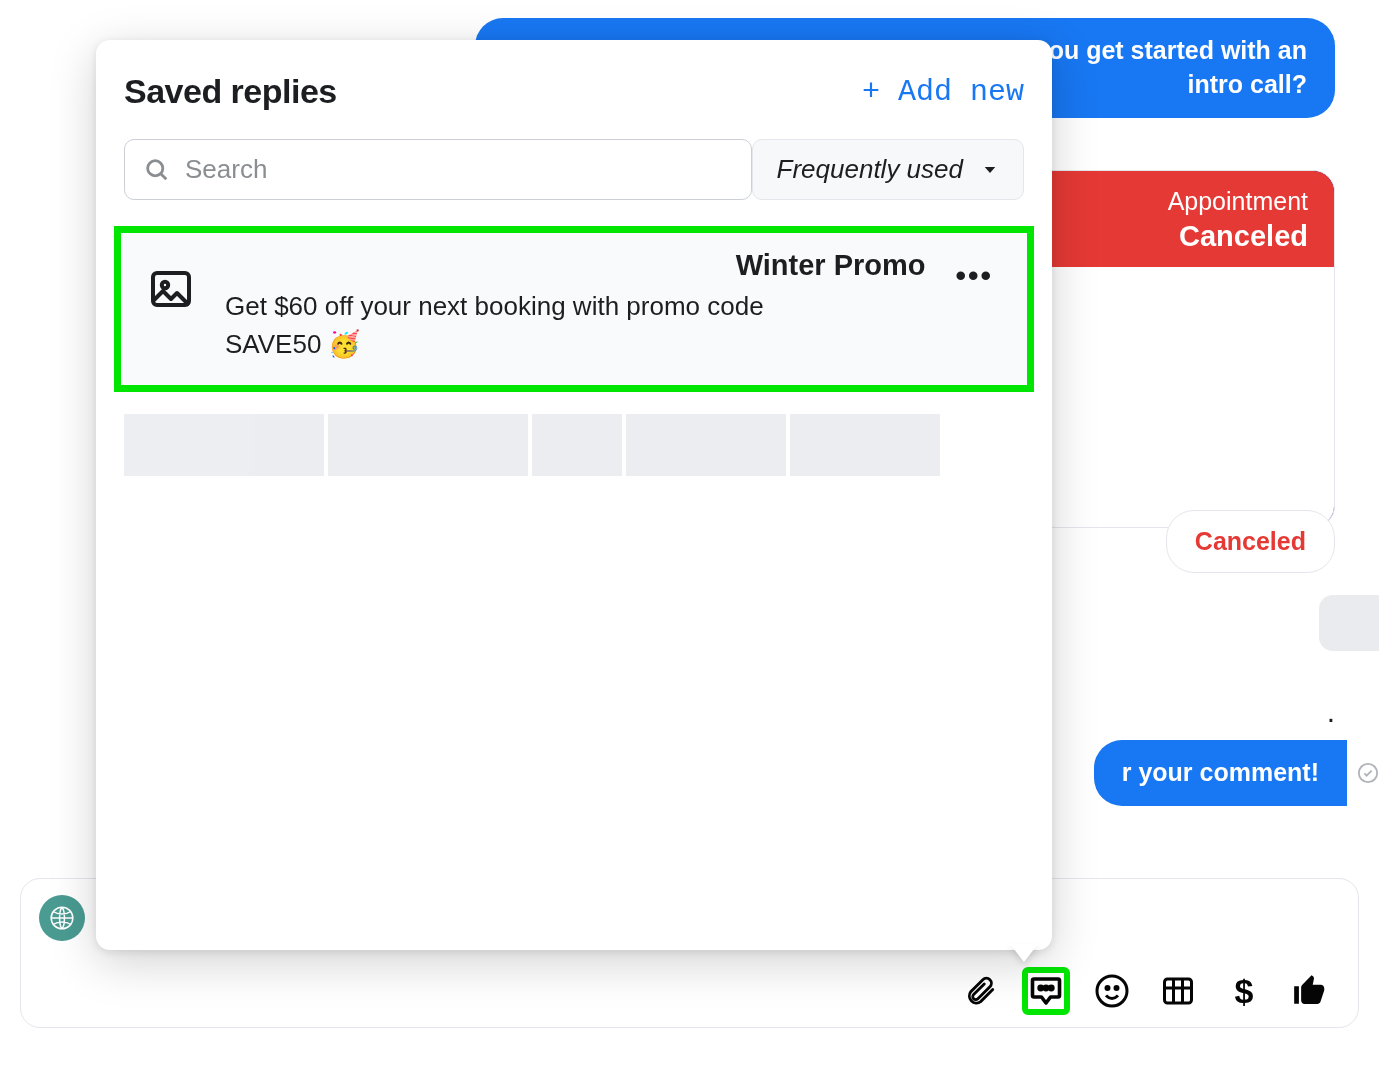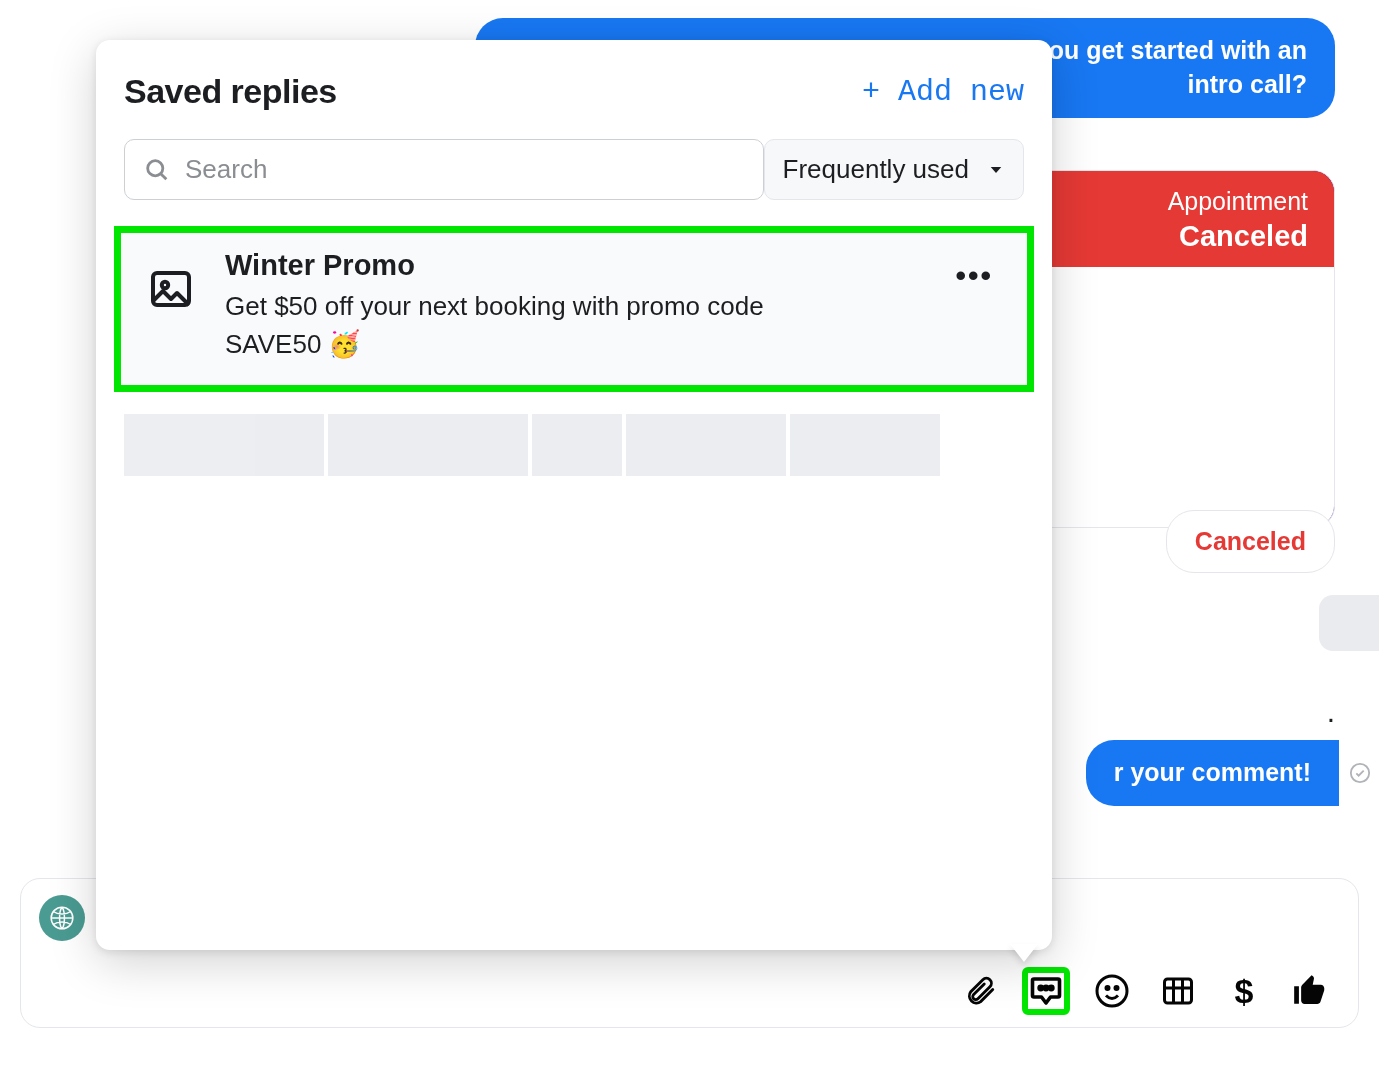--- a/index.html
+++ b/index.html
@@ -30,21 +30,21 @@
     display: inline-block;
     max-width: 860px;
   }
   .bubble-row { display:flex; justify-content:flex-end; width:100%; padding-right: 44px; }
   .bubble.blue {
     background: #1877f2;
     color: #fff;
     font-weight: 600;
   }
   .bubble.blue.row1 { margin-top: 8px; }
-  .post-row { position:absolute; top:740px; right:8px; display:flex; align-items:center; }
+  .post-row { position:absolute; top:740px; right:0; display:flex; align-items:center; }
   .bubble.blue.partial {
     border-radius: 28px 0 0 28px;
     padding-right: 28px;
   }
   .check-circ {
     margin-left: 10px;
     color: #b0b3b8;
   }
 
   .appt-card {
@@ -161,37 +161,37 @@
   .search-box input {
     border:none; outline:none; font-size:26px; color:#1c1e21; width:100%;
     background:transparent;
   }
   .search-box input::placeholder { color:#8a8d91; }
   .sort-select {
     display:flex; align-items:center; gap:18px;
     background:#f7f8fa;
     border:1px solid #e4e6eb;
     border-radius:10px;
-    padding: 14px 18px;
-    font-size:26px; color:#1c1e21;
+    padding: 14px 24px;
+    font-size:26px; color:#1c1e21;font-style:italic;
   }
 
   .reply-card {
     border:7px solid #00e600;
     background:#f9fafb;
     padding: 16px 24px 22px 26px;
     margin: 0 -10px;
     display:flex; align-items:flex-start; gap:30px;
   }
   .reply-icon {
     margin-top:16px;
     color:#1c1e21;
   }
   .reply-text { flex:1; }
-  .reply-title { font-size:29px; font-weight:800; margin-bottom:6px; }
+  .reply-title { font-size:29px; font-weight:800; margin-bottom:6px;text-align:right; }
   .reply-body { font-size:26px; color:#1c1e21; line-height:1.45; max-width:640px; }
   .reply-dots { font-size:30px; font-weight:900; letter-spacing:2px; color:#1c1e21; margin-top:10px; margin-right:10px; cursor:pointer; }
 
   .ghost-row {
     margin-top:22px;
     height:62px;
     display:flex; gap:4px;
     opacity:.95;
   }
   .ghost-row > div { background:#ebedf0; height:100%; }
@@ -304,21 +304,21 @@
   <div class="reply-card">
     <span class="reply-icon">
       <svg width="48" height="48" viewBox="0 0 24 24" fill="none" stroke="currentColor" stroke-width="2" stroke-linejoin="round">
           <rect x="3" y="4" width="18" height="16" rx="2"></rect>
           <circle cx="9" cy="10" r="1.6"></circle>
           <path d="M3 18l5-5 4 4 3-3 6 6"></path>
         </svg>
     </span>
     <div class="reply-text">
       <div class="reply-title">Winter Promo</div>
-      <div class="reply-body">Get $50 off your next booking with promo code SAVE50 🥳</div>
+      <div class="reply-body">Get $60 off your next booking with promo code SAVE50 🥳</div>
     </div>
     <div class="reply-dots">•••</div>
   </div>
 
   <div class="ghost-row">
     <div style="width:200px;"></div>
     <div style="width:200px;"></div>
     <div style="width:90px;"></div>
     <div style="width:160px;"></div>
     <div style="width:150px;"></div>

